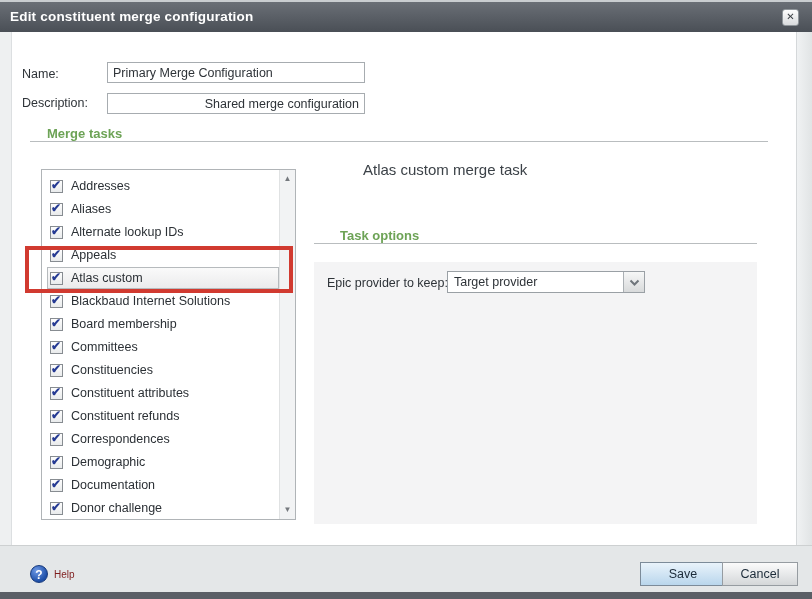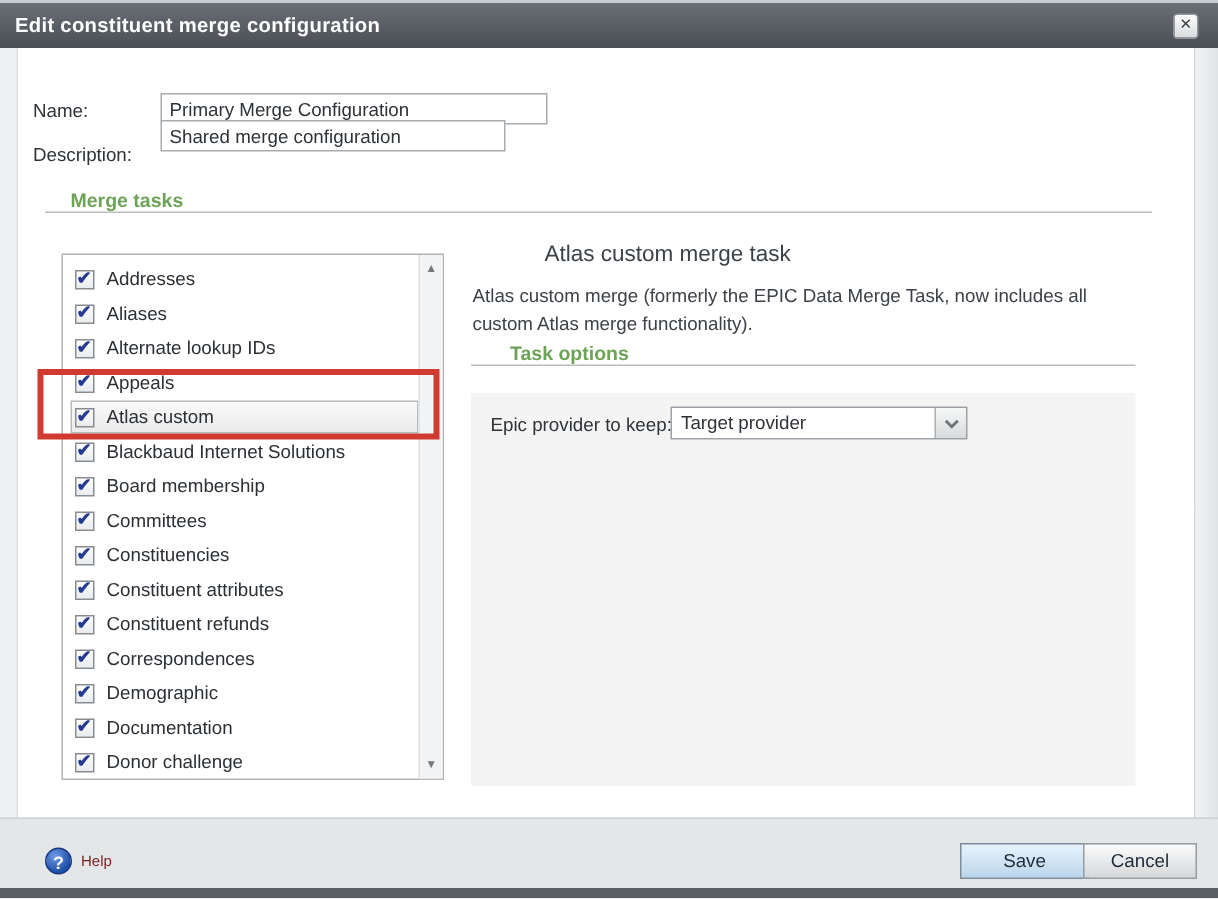--- a/index.html
+++ b/index.html
@@ -143,21 +143,21 @@
       <span>✕</span>
     </div>
   </div>
 
   <div class="left-strip"></div>
   <div class="right-strip"></div>
 
   <span class="lbl" style="left:22px; top:67px;">Name:</span>
   <input class="txt-field" style="left: 107px; top: 62px; width: 258px;" value="Primary Merge Configuration">
   <span class="lbl" style="left:22px; top:96px;">Description:</span>
-  <input class="txt-field" style="left: 107px; top: 80px; width: 230px;" value="Shared merge configuration">
+  <input class="txt-field" style="left: 107px; top: 93px; width: 258px; text-align: right;" value="Shared merge configuration">
 
   <span class="section-hdr" style="left:30px; top:126px;">Merge tasks</span>
   <div class="rule" style="left:30px; top:141px; width:738px;"></div>
 
   <div class="listbox">
     <div class="rows" id="task-list">
         <div class="task-row">
     <span class="checkbox">
       <span class="check-glyph">✔</span>
     </span>
@@ -250,21 +250,20 @@
       </div>
     <div class="vscroll">
       <div class="arr up">▲</div>
       <div class="arr down">▼</div>
     </div>
   </div>
 
   <div class="annotation" style="border-color: rgb(209, 58, 48);"></div>
 
   <div class="detail-title">Atlas custom merge task</div>
-  <div class="detail-desc">Atlas custom merge (formerly the EPIC Data Merge Task, now includes all custom Atlas merge functionality).</div>
   <span class="section-hdr" style="left:323px; top:228px;">Task options</span>
   <div class="rule" style="left:314px; top:243px; width:443px;"></div>
   <div class="task-options-panel"></div>
 
   <span class="lbl" style="left:327px; top:276px; z-index:2;">Epic provider to keep:</span>
   <div class="combo">
     <span class="value">Target provider</span>
     <div class="drop-btn">
       <svg width="11" height="8" viewBox="0 0 11 8">
         <path d="M1.5 1.5 L5.5 5.5 L9.5 1.5" stroke="#6f757b" stroke-width="2" fill="none"></path>

